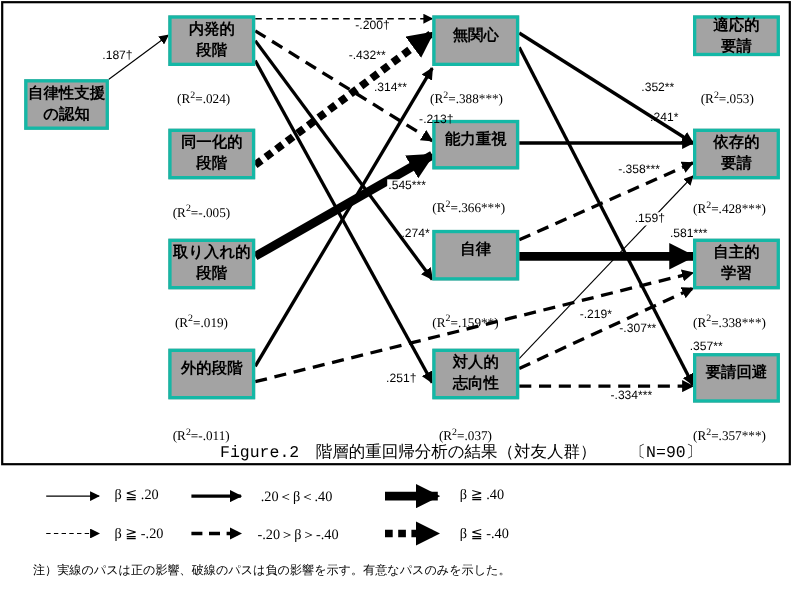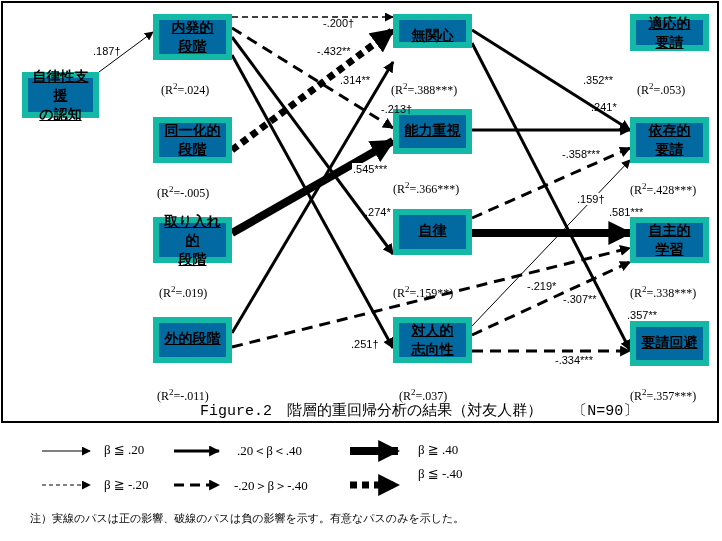--- a/index.html
+++ b/index.html
@@ -1,19 +1,19 @@
 <!DOCTYPE html>
 <html><head>
 <meta charset="utf-8">
 <style>
   html, body { margin:0; padding:0; background:#ffffff; }
   body { width:722px; height:541px; position:relative; overflow:hidden; font-family:"DejaVu Sans", sans-serif; color:#000; }
   #frame { position:absolute; left:1px; top:1px; width:718px; height:422px; border:2px solid #000; box-sizing:border-box; background:#fff; }
   svg#paths { position:absolute; left:0; top:0; }
-  .node { position:absolute; border:6px solid #14b8a6; background:#0369a1; box-sizing:border-box; display:flex; align-items:center; justify-content:center; text-align:center; font-weight:bold; font-size:14px; line-height:19px; white-space:pre-line;text-decoration:underline; }
+  .node { position:absolute; border:3px solid #14b8a6; background:#a3a3a3; box-sizing:border-box; display:flex; align-items:center; justify-content:center; text-align:center; font-weight:bold; font-size:14px; line-height:19px; white-space:pre-line; }
   .node.top { align-items:flex-start; padding-top:6px; }
   .r2 { position:absolute; font-family:"Liberation Serif", serif; font-size:12px; white-space:nowrap;margin-top:16px; }
   .r2 sup { font-size:9px; }
   .coef { position:absolute; font-family:"Liberation Sans", sans-serif; font-size:11px; white-space:nowrap; background:#fff; padding:0 1px; line-height:12px; }
   .coef.nobg { background:transparent; }
   #caption { position:absolute; left:200px; top:401px; font-family:Liberation Mono, monospace; font-size:15px; white-space:pre;text-align:right; }
   .legend-label { position:absolute; font-family:"Liberation Serif", serif; font-size:13px; white-space:nowrap; }
   #note { position:absolute; left:30px; top:511px; font-size:11px; white-space:nowrap; }
   svg#legend { position:absolute; left:0; top:425px; }
 </style>
@@ -66,21 +66,21 @@
 段階</div>
 <div class="r2" style="left:157px;top:168px;"><span>(R</span><sup>2</sup><span>=-.005)</span></div>
 
 <div class="node" style="left:153px;top:217px;width:79px;height:46px;">取り入れ的
 段階</div>
 <div class="r2" style="left:159px;top:268px;"><span>(R</span><sup>2</sup><span>=.019)</span></div>
 
 <div class="node top" style="left:153px;top:317px;width:79px;height:46px;">外的段階</div>
 <div class="r2" style="left:157px;top:371px;"><span>(R</span><sup>2</sup><span>=-.011)</span></div>
 
-<div class="node top" style="left:393px;top:14px;width:79px;height:34px;">無関心</div>
+<div class="node top" style="left:393px;top:14px;width:79px;height:46px;">無関心</div>
 <div class="r2" style="left:391px;top:65px;"><span>(R</span><sup>2</sup><span>=.388***)</span></div>
 
 <div class="node top" style="left:393px;top:109px;width:79px;height:45px;">能力重視</div>
 <div class="r2" style="left:393px;top:164px;"><span>(R</span><sup>2</sup><span>=.366***)</span></div>
 
 <div class="node top" style="left:393px;top:209px;width:79px;height:46px;">自律</div>
 <div class="r2" style="left:393px;top:268px;"><span>(R</span><sup>2</sup><span>=.159**)</span></div>
 
 <div class="node" style="left:393px;top:317px;width:79px;height:46px;">対人的
 志向性</div>
@@ -138,15 +138,15 @@
   <line x1="350" y1="26" x2="398" y2="26" stroke="#000" stroke-width="8" marker-end="url(#lah-l)"></line>
   <line x1="42" y1="60" x2="90" y2="60" stroke="#000" stroke-width="1" stroke-dasharray="4,3" marker-end="url(#lah-s)"></line>
   <line x1="174" y1="60" x2="219" y2="60" stroke="#000" stroke-width="3" stroke-dasharray="10,6" marker-end="url(#lah-m)"></line>
   <line x1="350" y1="60" x2="398" y2="60" stroke="#000" stroke-width="7" stroke-dasharray="7,5" marker-end="url(#lah-l)"></line>
 </svg>
 <div class="legend-label" style="left:104px;top:442px;">β ≦ .20</div>
 <div class="legend-label" style="left:237px;top:442px;">.20＜β＜.40</div>
 <div class="legend-label" style="left:418px;top:442px;">β ≧ .40</div>
 <div class="legend-label" style="left:104px;top:477px;">β ≧ -.20</div>
 <div class="legend-label" style="left:234px;top:477px;">-.20＞β＞-.40</div>
-<div class="legend-label" style="left:418px;top:466px;">β ≦ -.40</div>
+<div class="legend-label" style="left:418px;top:477px;">β ≦ -.40</div>
 
 <div id="note">注）実線のパスは正の影響、破線のパスは負の影響を示す。有意なパスのみを示した。</div>
 
 </body></html>

